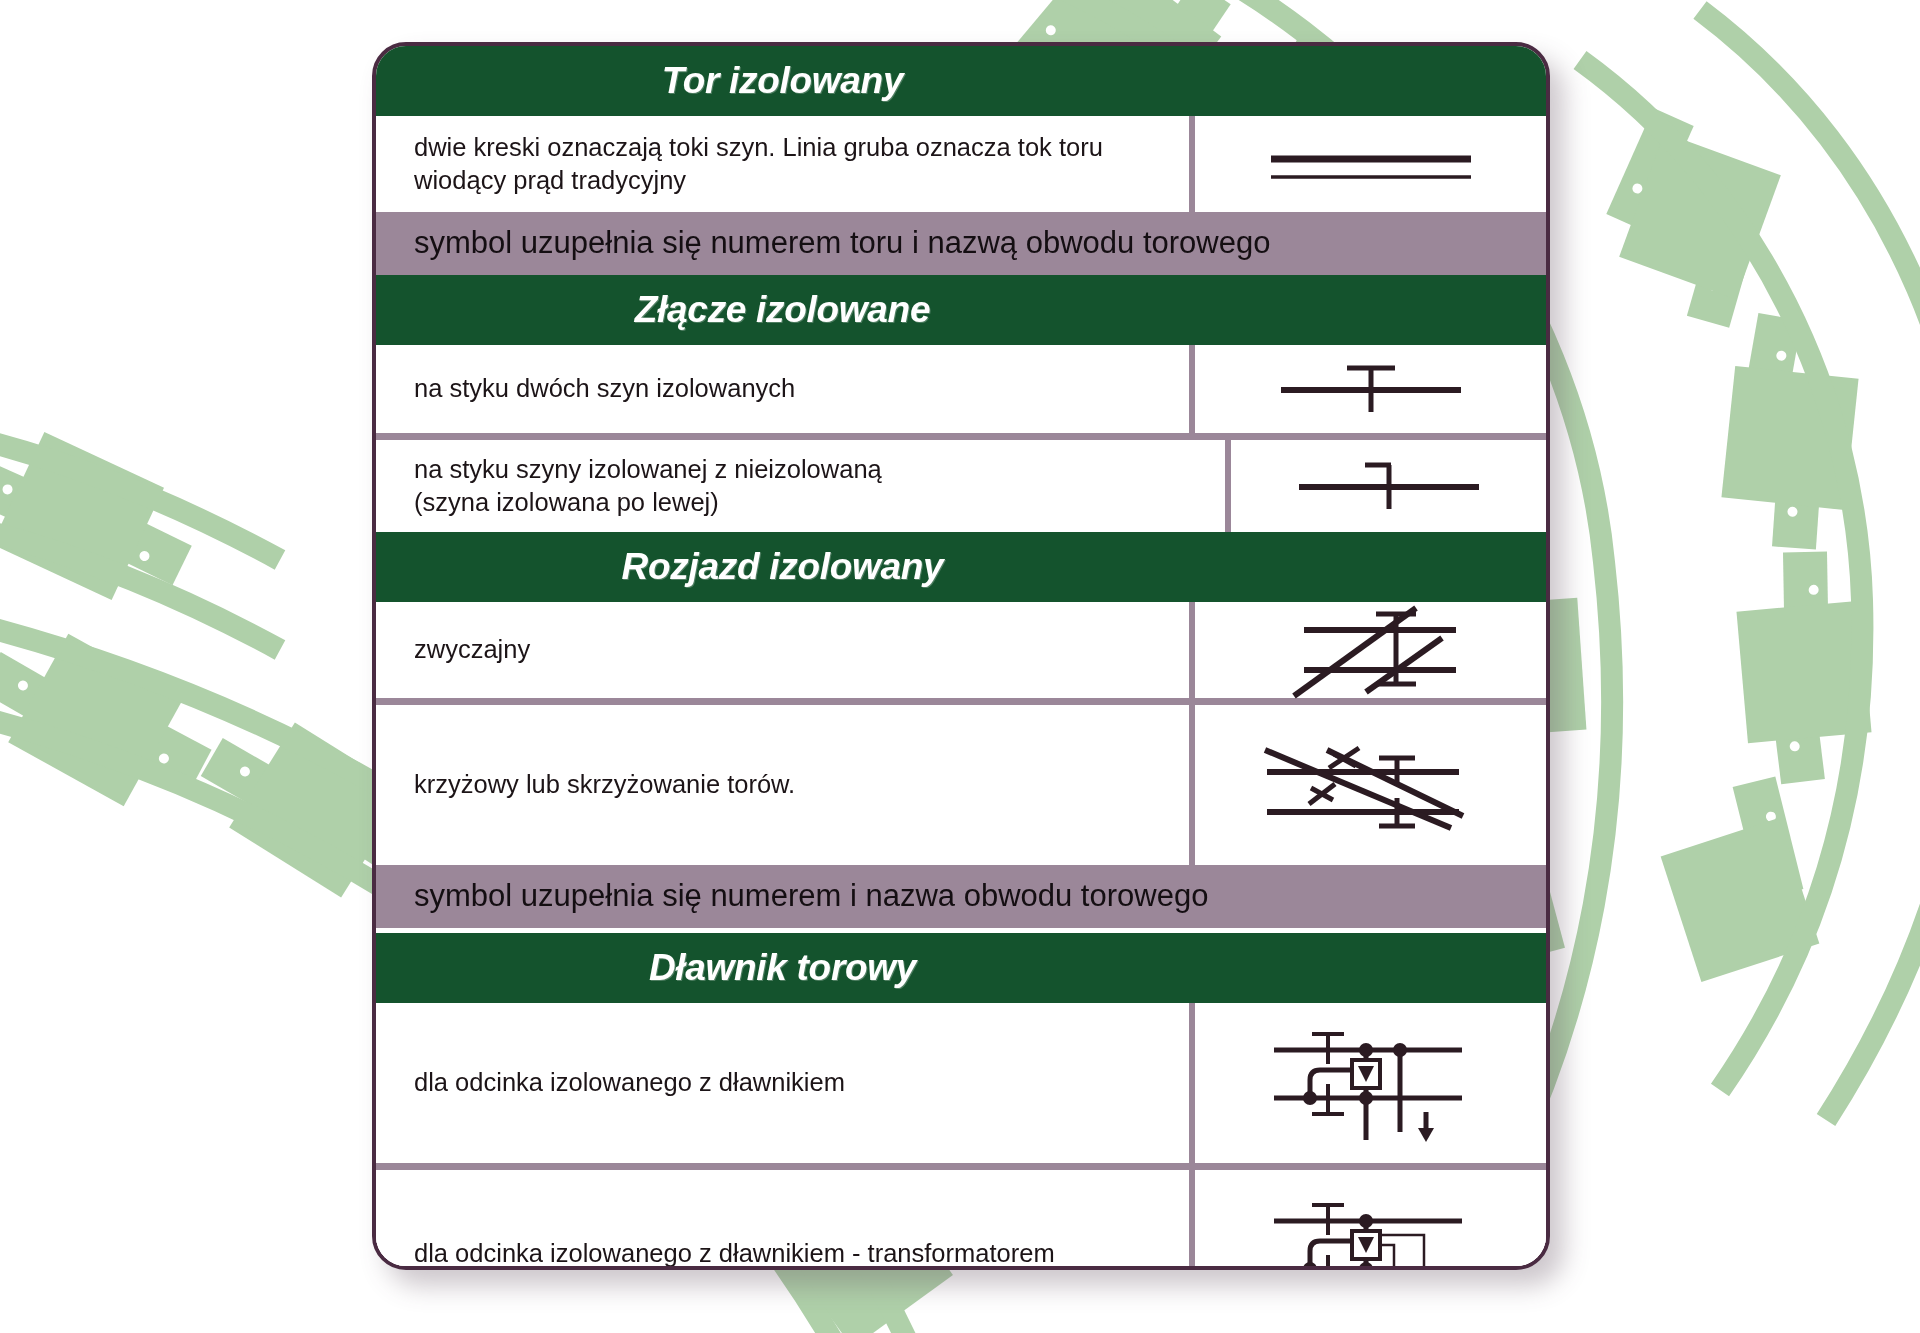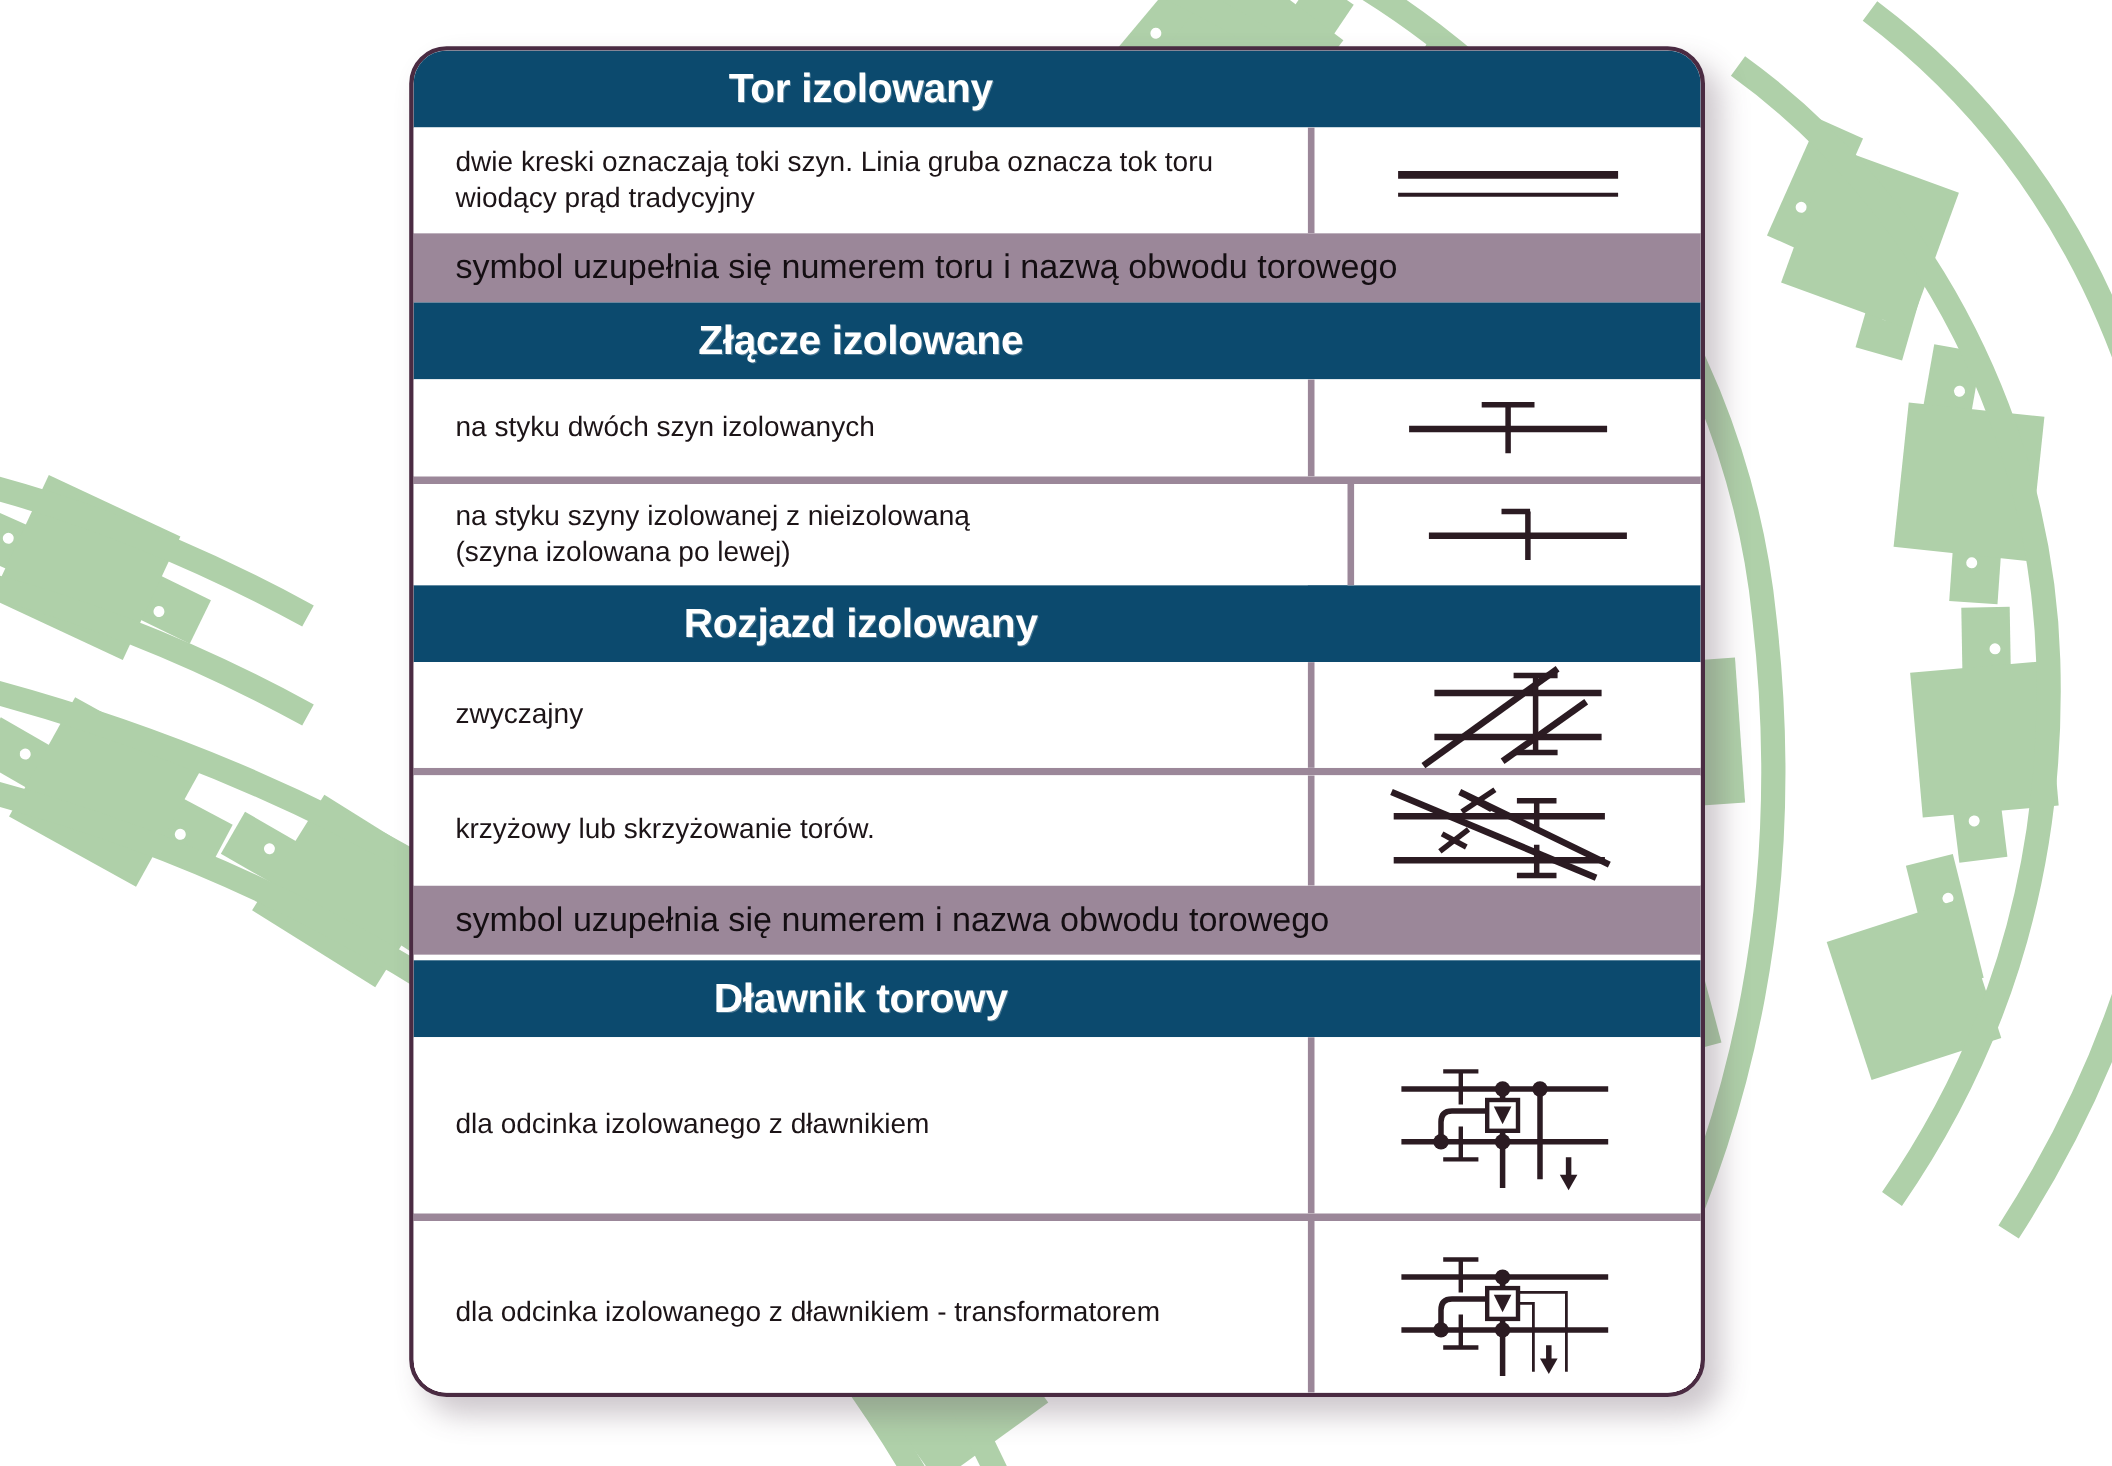--- a/index.html
+++ b/index.html
@@ -19,30 +19,31 @@
     left: 372px; top: 42px;
     width: 1178px; height: 1228px;
     background: #ffffff;
     border: 4px solid #4A2B42;
     border-radius: 34px;
     overflow: hidden;
     box-shadow: 14px 16px 26px rgba(90,70,85,0.30);
   }
 
   .section-title {
-    background: #0c4a6e;
+    background: #14532d;
     color: #ffffff;
     font-size: 37px;
     font-weight: bold;
     text-align: center;
     letter-spacing: -0.3px;
     height: 70px;
     line-height: 70px;
     width: 100%;
     text-shadow: 1px 1px 0 rgba(255,255,255,0.25);
+    font-style: italic;
   }
   .title-inner { display:block; width:813px; text-align:center; }
 
   .row {
     display: flex;
     width: 100%;
     background: #ffffff;
     align-items: stretch;
   }
   .row .desc {
@@ -239,21 +240,21 @@
           <line x1="110" y1="92" x2="186" y2="38" stroke="#2B1B22" stroke-width="6"></line>
           <line x1="140" y1="14" x2="140" y2="84" stroke="#2B1B22" stroke-width="5"></line>
           <line x1="120" y1="14" x2="160" y2="14" stroke="#2B1B22" stroke-width="5"></line>
           <line x1="120" y1="84" x2="160" y2="84" stroke="#2B1B22" stroke-width="5"></line>
         </svg>
       </div>
     </div>
 
     <div class="sep"></div>
 
-    <div class="row" style="height:100px;justify-content:space-between;">
+    <div class="row" style="height:160px;justify-content:space-between;">
       <div class="desc">krzyżowy lub skrzyżowanie torów.</div>
       <div class="sym">
         <svg width="240" height="110" viewBox="0 0 240 110">
           <line x1="16" y1="42" x2="208" y2="42" stroke="#2B1B22" stroke-width="6"></line>
           <line x1="16" y1="82" x2="208" y2="82" stroke="#2B1B22" stroke-width="6"></line>
           <line x1="14" y1="20" x2="200" y2="98" stroke="#2B1B22" stroke-width="6"></line>
           <line x1="76" y1="20" x2="212" y2="86" stroke="#2B1B22" stroke-width="6"></line>
           <line x1="78" y1="38" x2="108" y2="18" stroke="#2B1B22" stroke-width="5"></line>
           <line x1="83" y1="24" x2="105" y2="36" stroke="#2B1B22" stroke-width="5"></line>
           <line x1="58" y1="74" x2="84" y2="54" stroke="#2B1B22" stroke-width="5"></line>

